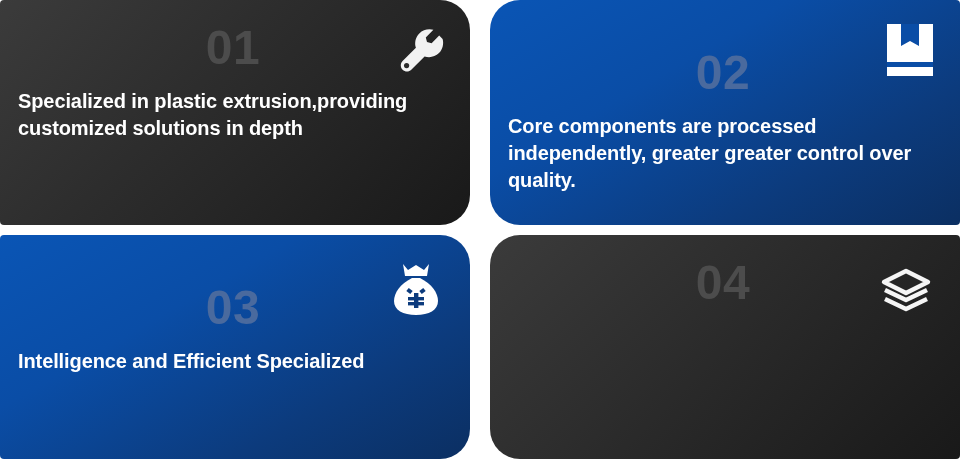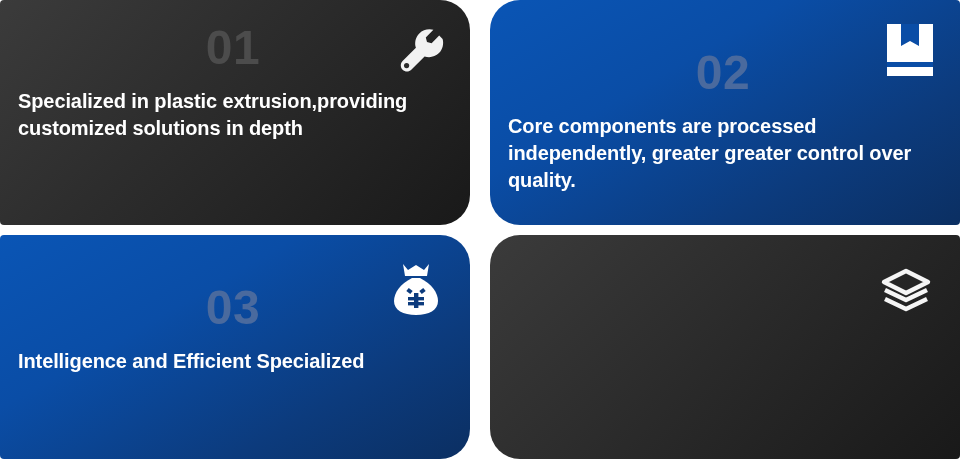--- a/index.html
+++ b/index.html
@@ -131,20 +131,21 @@
           <rect x="30" y="27" width="5" height="4" transform="rotate(-38 32.5 29)"></rect>
           <rect x="24" y="31" width="4.4" height="15"></rect>
           <rect x="18" y="35" width="16" height="3.4"></rect>
           <rect x="18" y="40" width="16" height="3.4"></rect>
         </g>
       </svg>
     </div>
   </div>
 
   <div class="card dark c4">
+    <div class="card-number">04</div>
     <div class="card-icon">
       <svg width="54" height="50" viewBox="0 0 54 50" fill="none" stroke="#f5f5f5" stroke-width="4.4" stroke-linejoin="round">
         <path d="M27 3 L49 14 L27 25 L5 14 Z"></path>
         <path d="M6 22 L27 32 L48 22"></path>
         <path d="M6 31 L27 41 L48 31"></path>
       </svg>
     </div>
   </div>
 
 </div>

